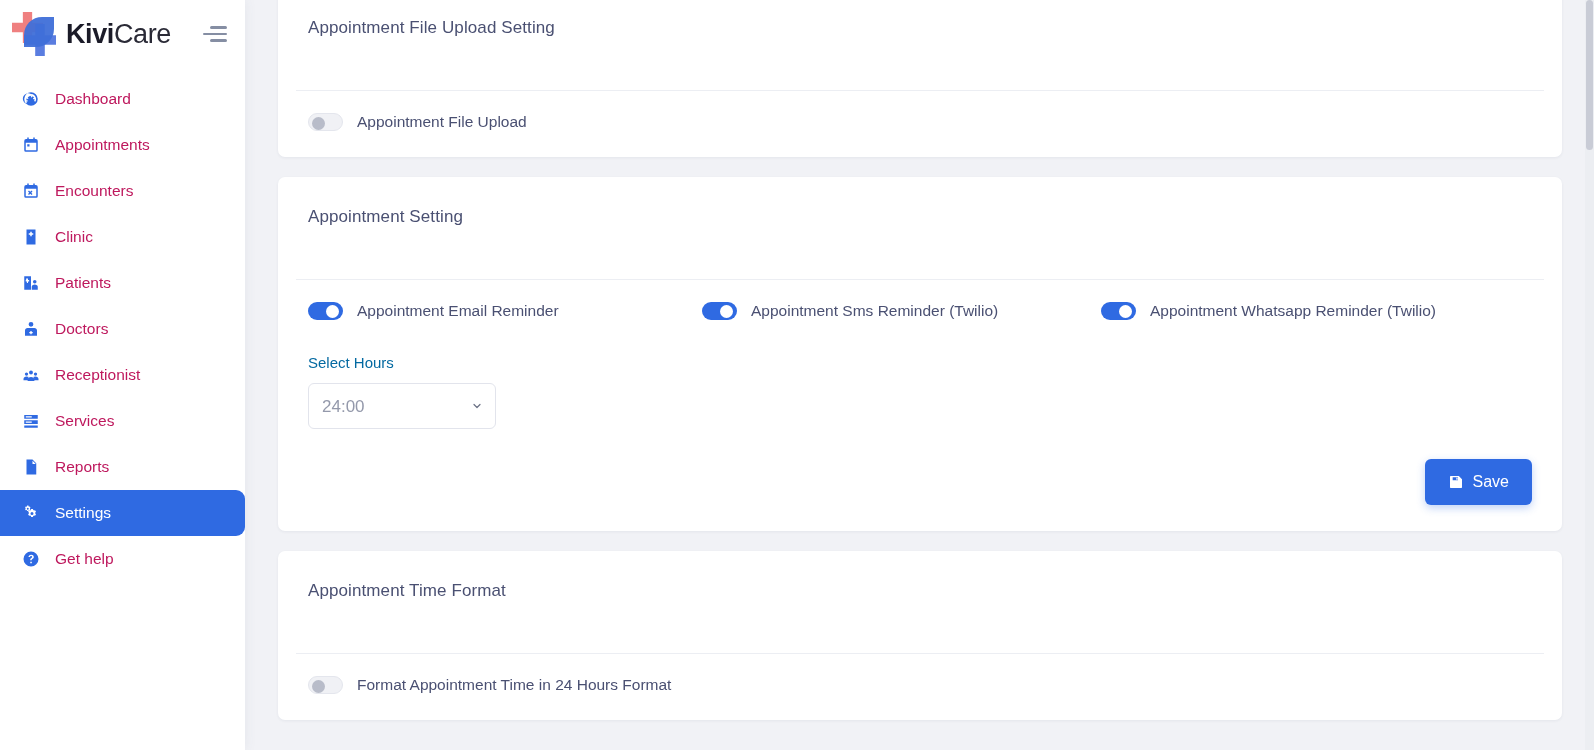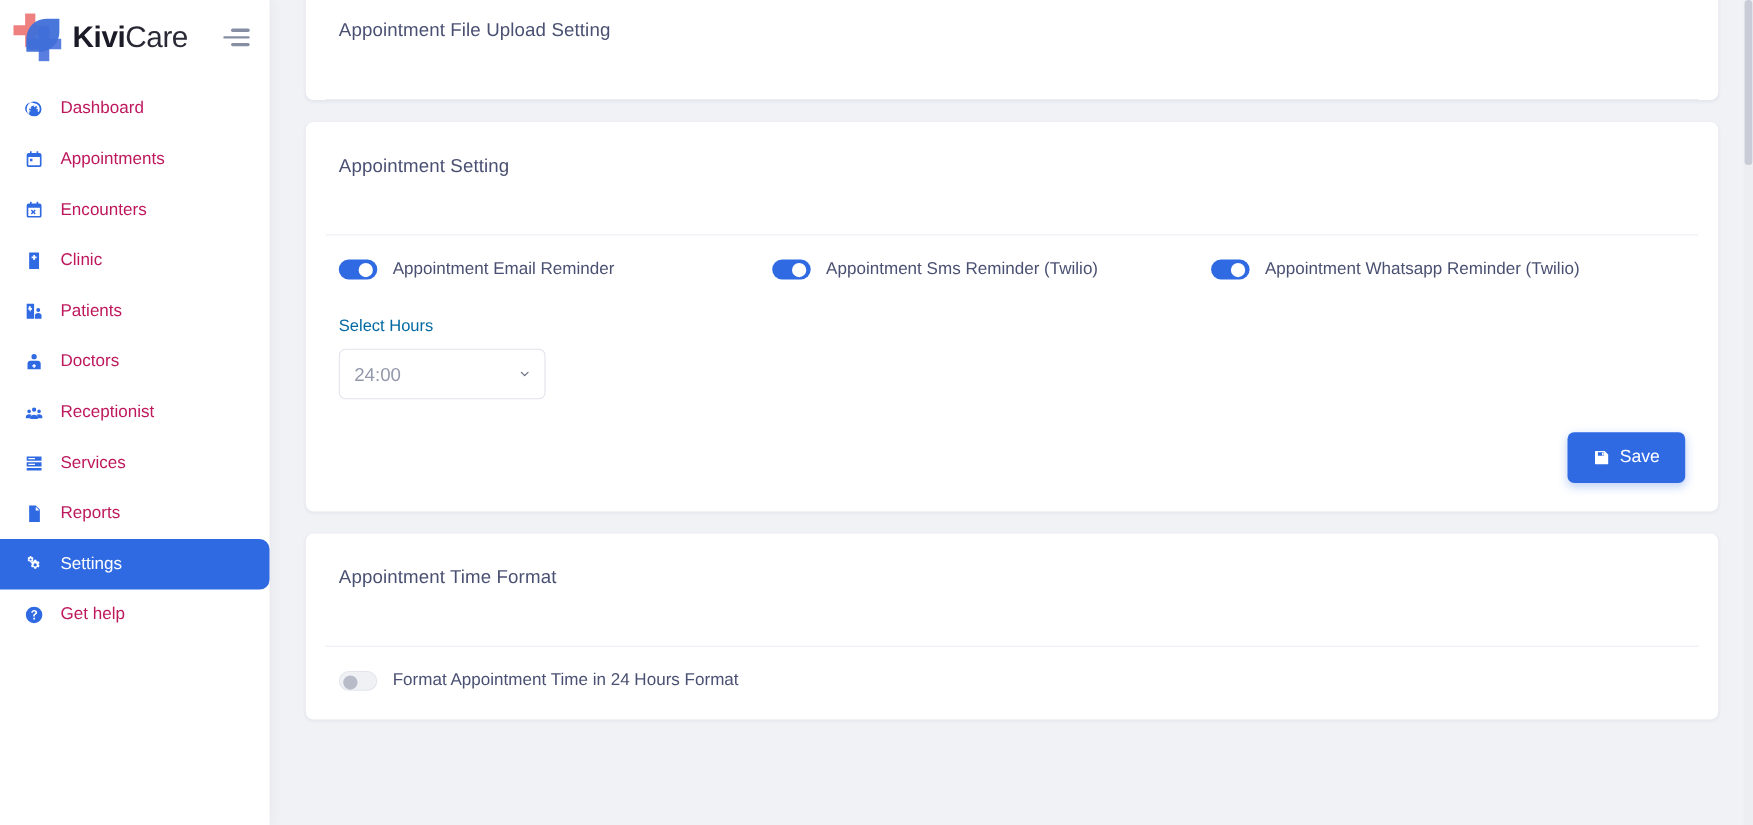--- a/index.html
+++ b/index.html
@@ -334,20 +334,28 @@
     </nav>
     <div class="side-scroll"></div>
   </aside>
 
   <main class="content">
 
     <section class="card" style="margin-top:-12px;">
       <div class="card-title">Appointment File Upload Setting</div>
       <div class="card-head-pad"></div>
       <div class="card-divider"></div>
+      <div class="card-body">
+        <div class="toggle-row">
+          <div class="switch off">
+              <span class="knob"></span>
+            </div>
+          <span class="toggle-label">Appointment File Upload</span>
+        </div>
+      </div>
     </section>
 
     <section class="card">
       <div class="card-title">Appointment Setting</div>
       <div class="card-head-pad"></div>
       <div class="card-divider"></div>
       <div class="card-body">
 
         <div class="reminder-grid">
           <div class="reminder-col c1">

